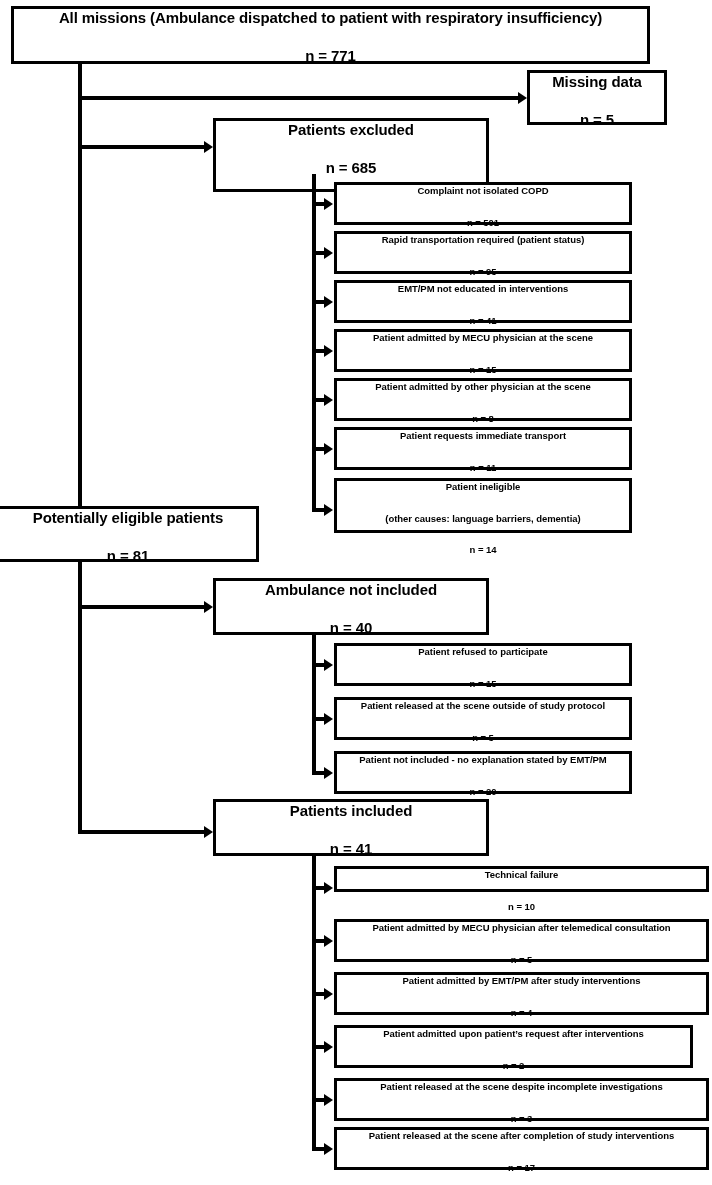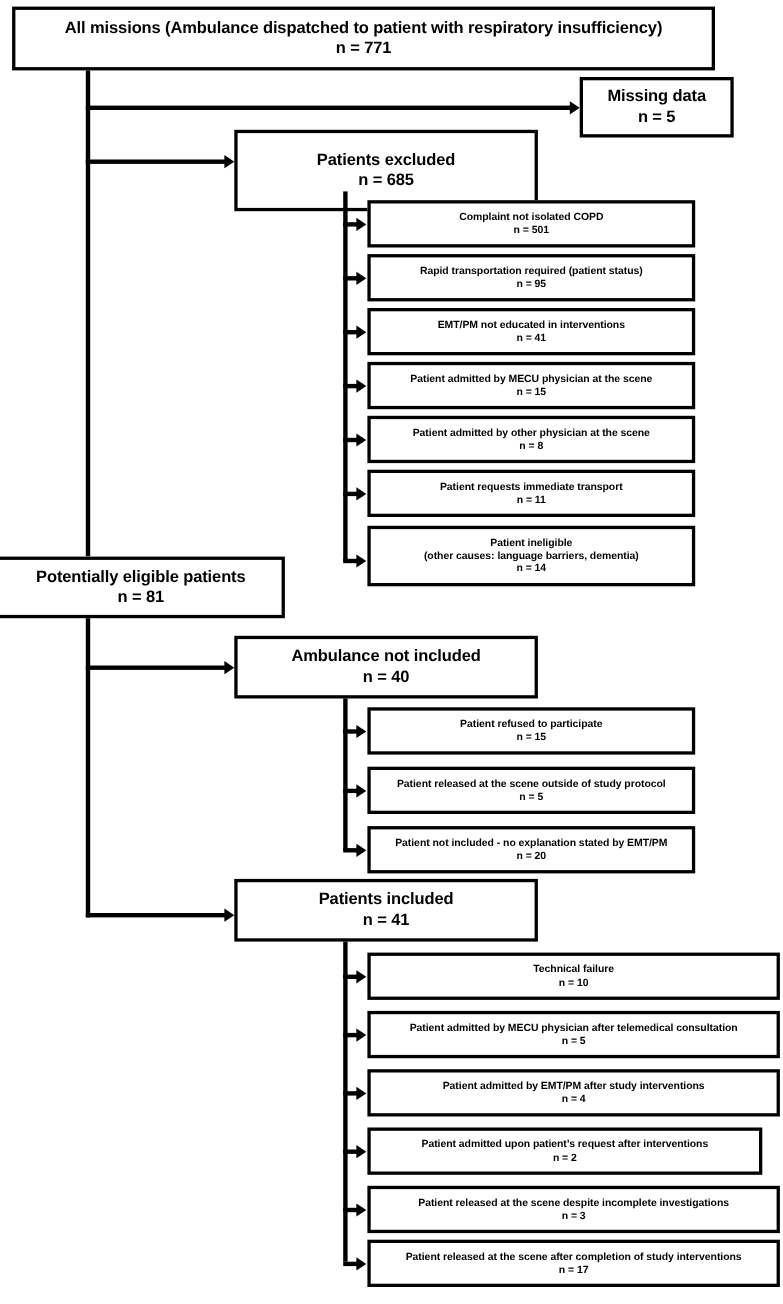--- a/index.html
+++ b/index.html
@@ -12,23 +12,23 @@
 
   
   .box{
     position:absolute;
     box-sizing:border-box;
     background:#ffffff;
     border:3px solid #000000;
     display:flex;
     flex-direction:column;
     align-items:center;
-    justify-content:center;
     text-align:center;
     line-height:1.22;
+    gap:20px;
   }
   .box .ln{display:block;width:100%;}
 
   
   .main{font-size:15px;font-weight:700;letter-spacing:-0.1px;}
   .main .n{font-size:15px;font-weight:700;}
 
   
   .leaf{font-size:9.5px;font-weight:700;letter-spacing:-0.05px;}
   .leaf .n{font-size:9.5px;font-weight:700;}
@@ -167,21 +167,21 @@
   <div class="box main" style="left:213px;top:799px;width:276px;height:57px;">
     <span class="ln">Patients included</span>
     <span class="ln n">n = 41</span>
   </div>
 
   <div class="ln-v" style="left:312px;top:856px;height:32px;"></div>
   <div class="ln-v" style="left:312px;top:886px;height:261px;"></div>
 
   <div class="ln-h" style="left:312px;top:886px;width:18px;"></div>
   <div class="arrow" style="left:324px;top:882px;"></div>
-  <div class="box leaf" style="left:334px;top:866px;width:375px;height:43px;">
+  <div class="box leaf" style="left:334px;top:866px;width:375px;height:26px;">
     <span class="ln">Technical failure</span>
     <span class="ln n">n = 10</span>
   </div>
 
   <div class="ln-h" style="left:312px;top:939px;width:18px;"></div>
   <div class="arrow" style="left:324px;top:935px;"></div>
   <div class="box leaf" style="left:334px;top:919px;width:375px;height:43px;">
     <span class="ln">Patient admitted by MECU physician after telemedical consultation</span>
     <span class="ln n">n = 5</span>
   </div>

